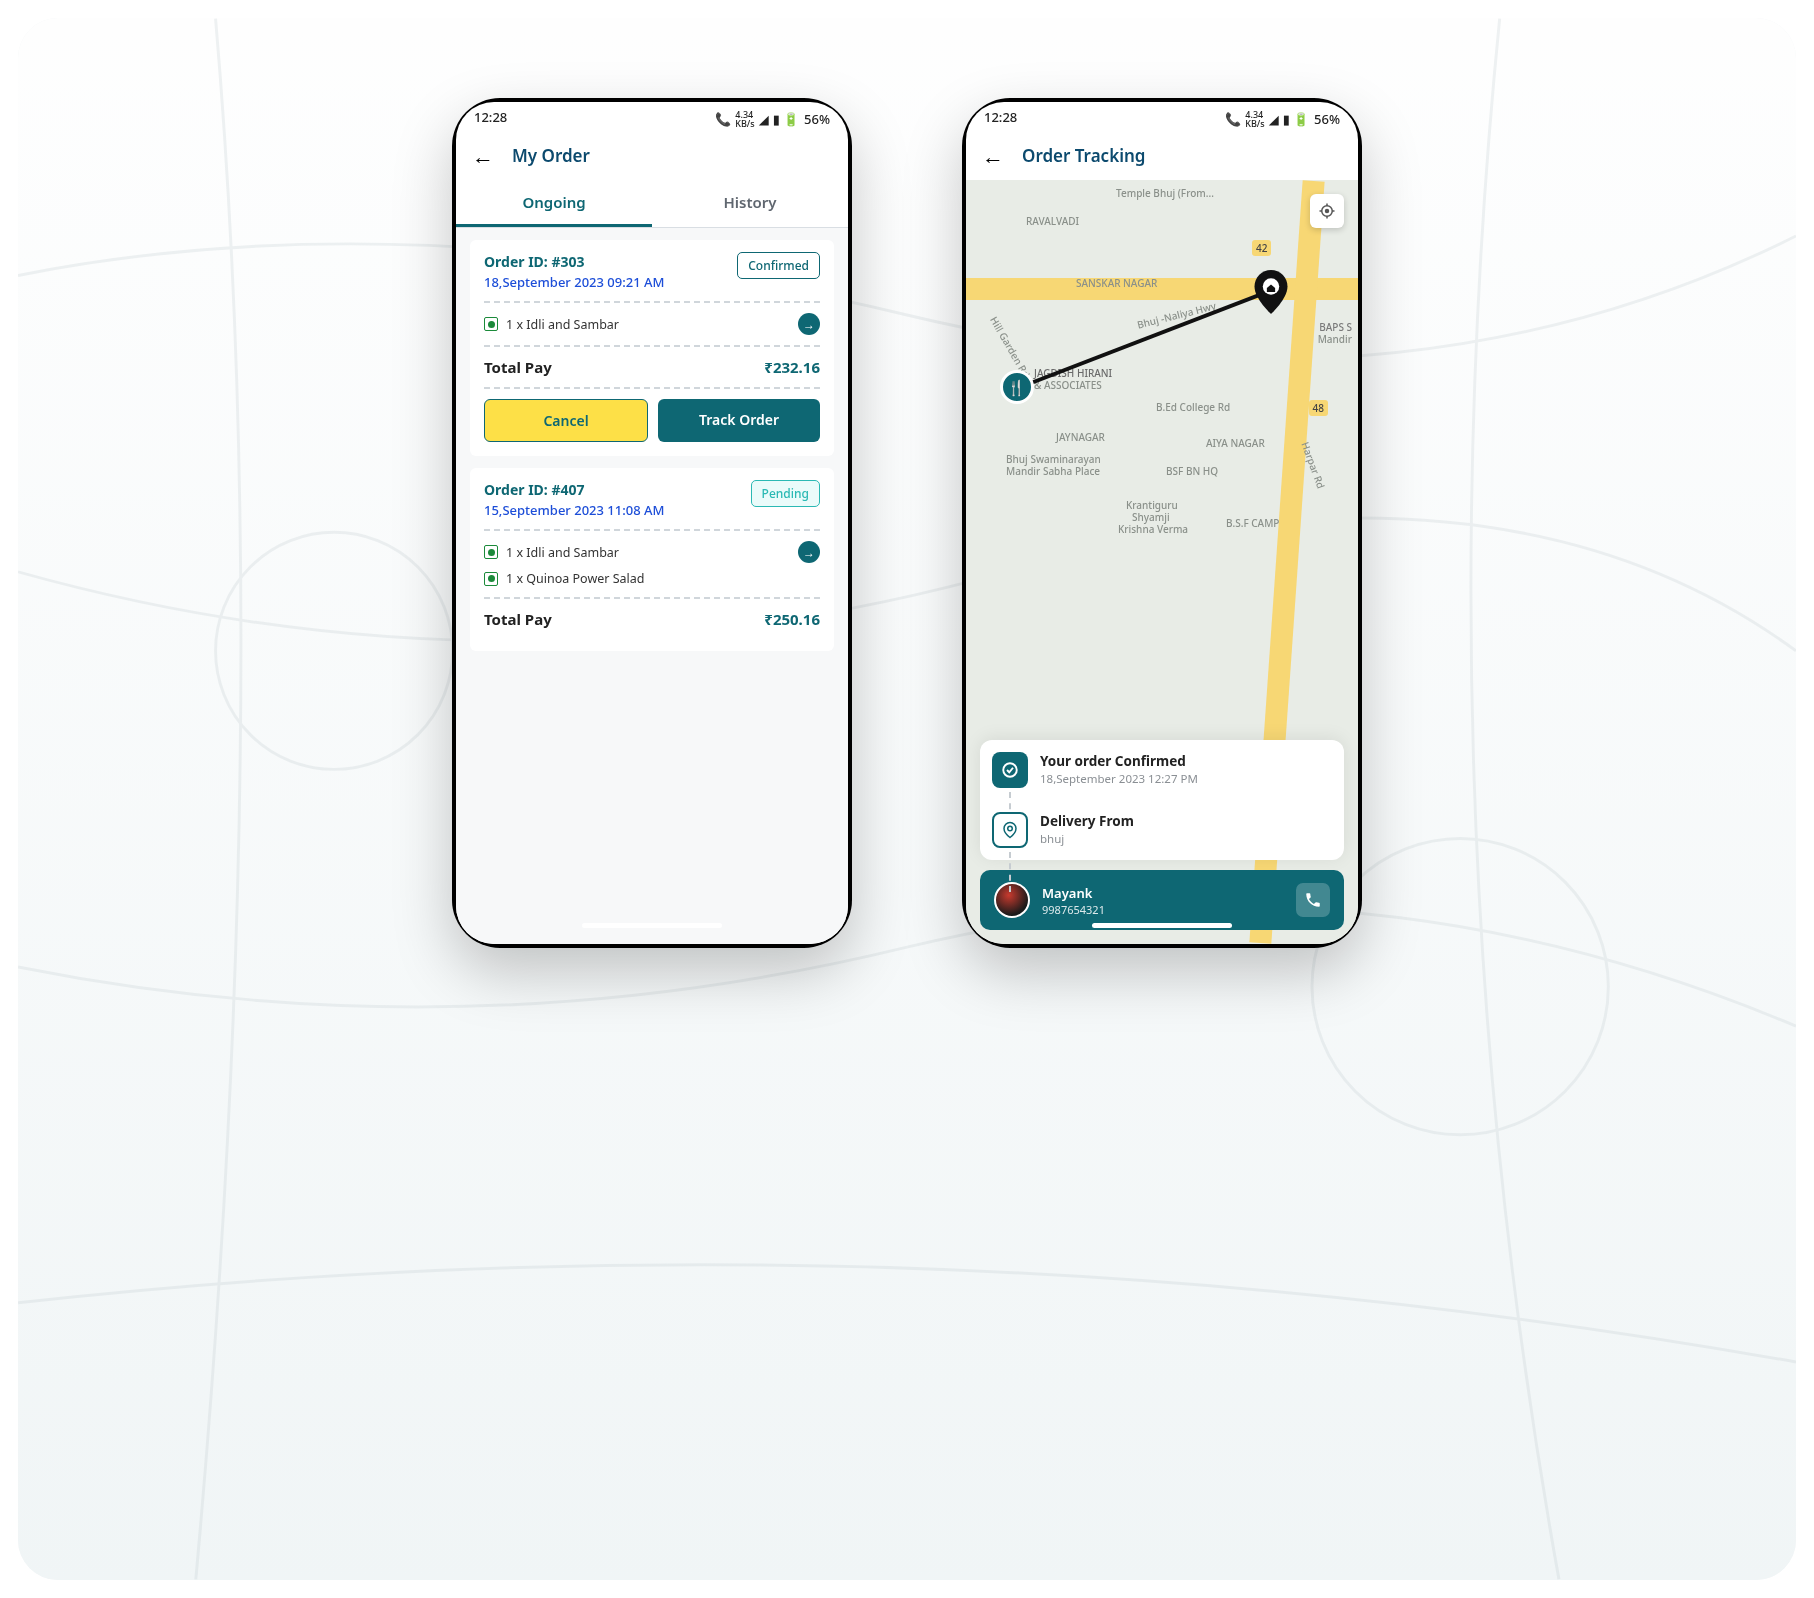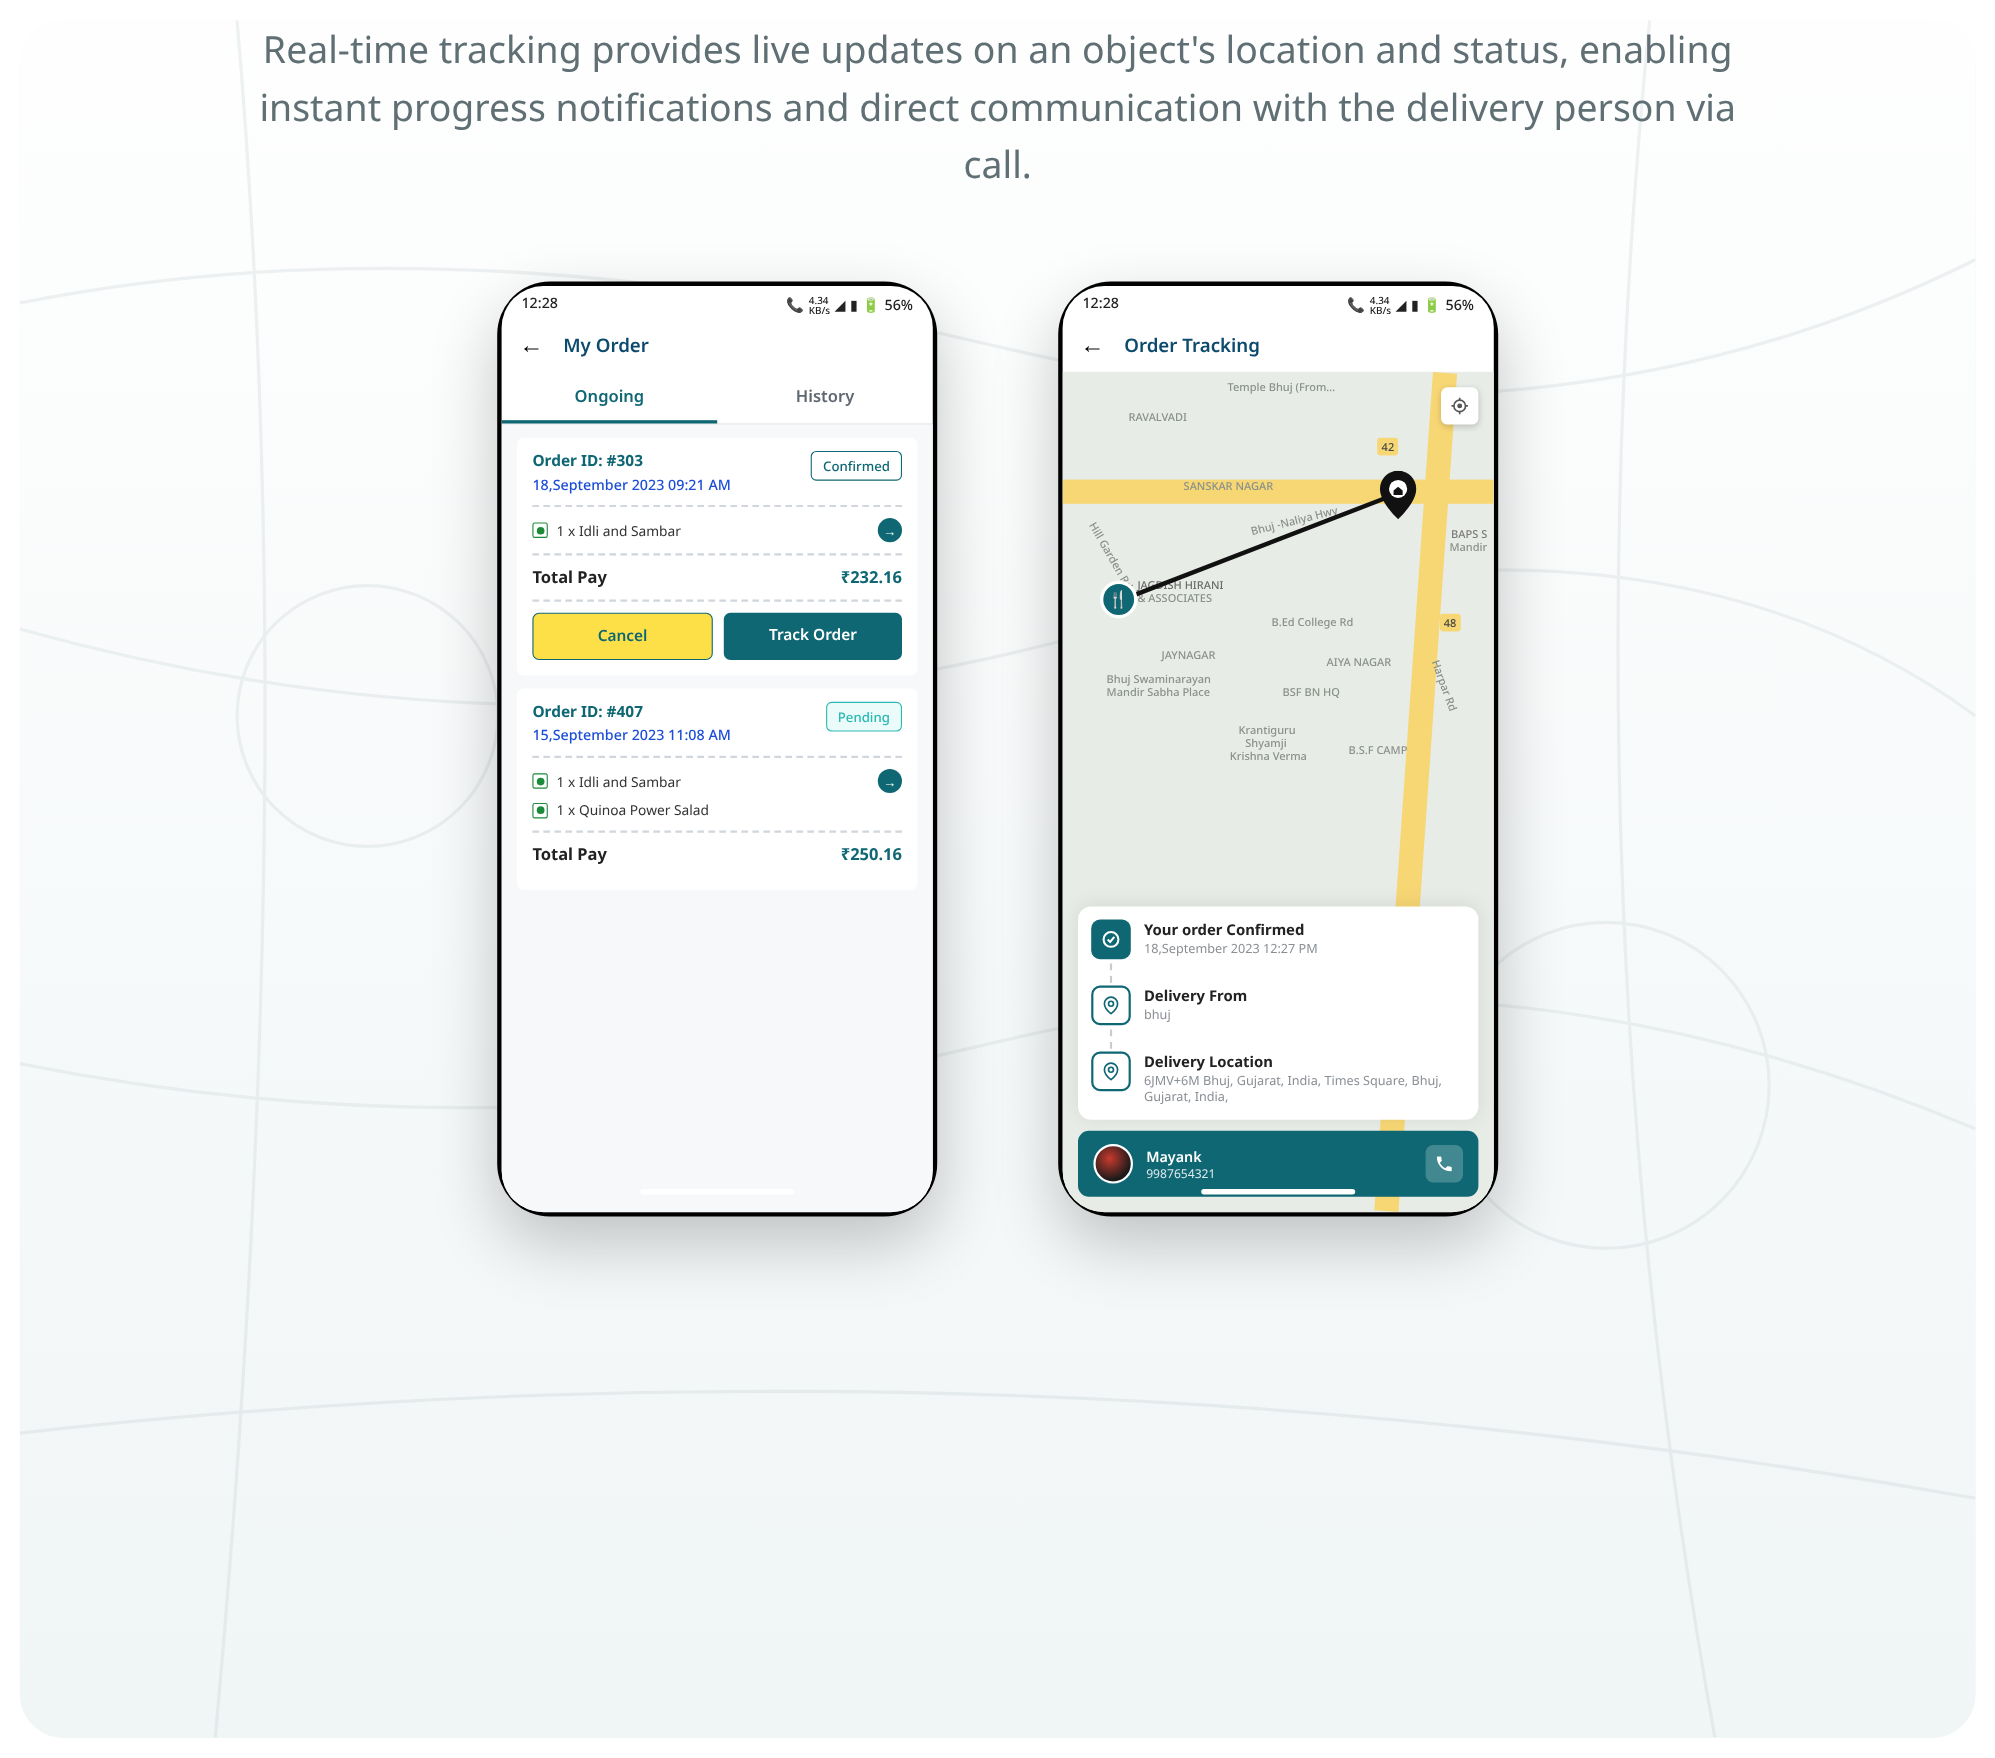--- a/index.html
+++ b/index.html
@@ -87,21 +87,20 @@
     <path d="M0,960 Q450,1050 900,940 T1800,1020"></path>
             <path d="M200,0 Q260,700 180,1580"></path>
     <path d="M1500,0 Q1420,800 1560,1580"></path>
             <path d="M0,1300 Q900,1200 1800,1360"></path>
     <circle cx="320" cy="640" r="120"></circle>
             <circle cx="1460" cy="980" r="150"></circle>
    </g>
         </svg>
   </div>
 
-  <p class="sub">Real-time tracking provides live updates on an object's location and status, enabling instant progress notifications and direct communication with the delivery person via call.</p>
 
   <div class="phones">
 
    <div class="phone">
     <div class="screen">
      <div class="statbar">
       <span>12:28</span>
       <span class="right">
         <span>📞</span>
         <span style="font-size:9px;line-height:1"><span>4.34</span><br><span>KB/s</span></span>
@@ -259,32 +258,20 @@
                         <circle cx="12" cy="10" r="3"></circle>
                         <path d="M12 2C7.6 2 4 5.6 4 10c0 6 8 12 8 12s8-6 8-12c0-4.4-3.6-8-8-8z"></path>
                       </svg>
                     </div>
     <div class="txt">
                       <div class="h">Delivery From</div>
     <div class="s">bhuj</div>
                     </div>
     <div class="vline"></div>
                   </div>
-                  <div class="step">
-                    <div class="sicon out">
-                      <svg width="18" height="18" viewBox="0 0 24 24" fill="none" stroke="currentColor" stroke-width="2">
-                        <circle cx="12" cy="10" r="3"></circle>
-                        <path d="M12 2C7.6 2 4 5.6 4 10c0 6 8 12 8 12s8-6 8-12c0-4.4-3.6-8-8-8z"></path>
-                      </svg>
-                    </div>
-    <div class="txt">
-                      <div class="h">Delivery Location</div>
-    <div class="s">6JMV+6M Bhuj, Gujarat, India, Times Square, Bhuj, Gujarat, India,</div>
-                    </div>
-    </div>
                 </div>
         <div class="driver">
           <div class="avatar"></div>
           <div>
             <div class="nm">Mayank</div>
             <div class="ph">9987654321</div>
           </div>
           <div class="callbtn">
             <svg width="18" height="18" viewBox="0 0 24 24" fill="#fff">
                       <path d="M6.6 10.8c1.4 2.8 3.8 5.2 6.6 6.6l2.2-2.2c.3-.3.7-.4 1-.2 1.2.4 2.4.6 3.6.6.6 0 1 .4 1 1V20c0 .6-.4 1-1 1C10.6 21 3 13.4 3 4c0-.6.4-1 1-1h3.4c.6 0 1 .4 1 1 0 1.2.2 2.4.6 3.6.1.3 0 .7-.2 1l-2.2 2.2z"></path>

